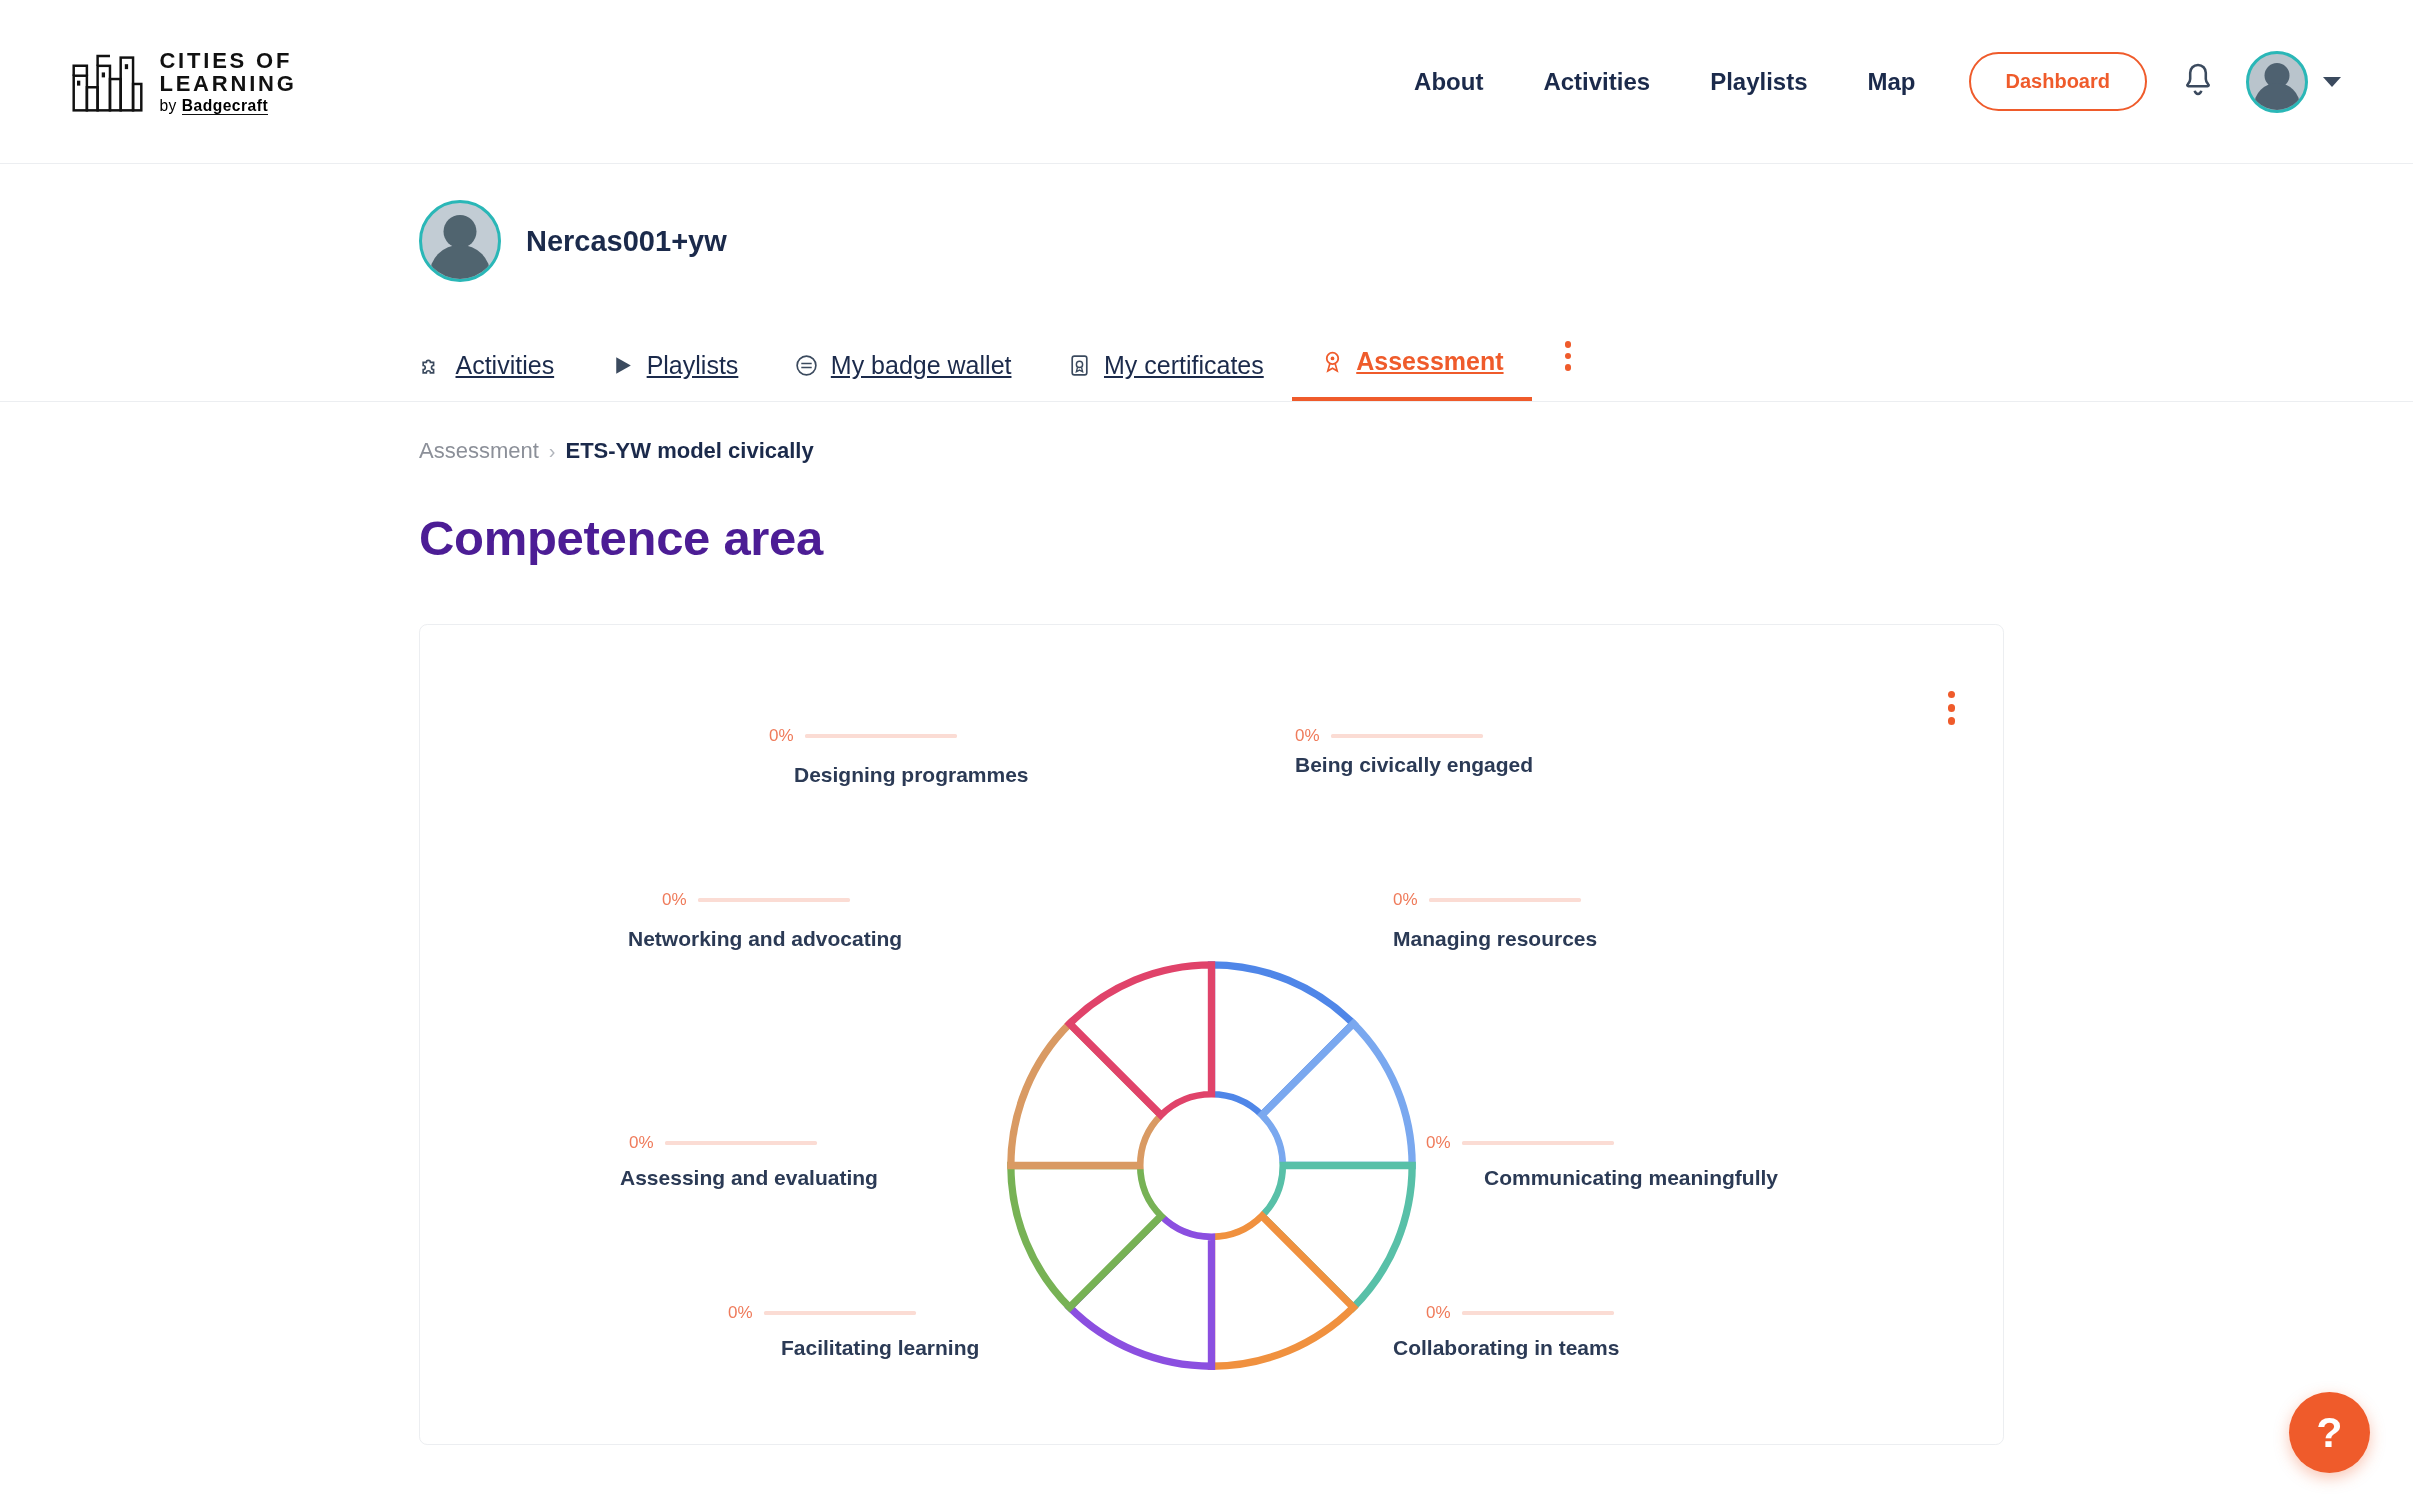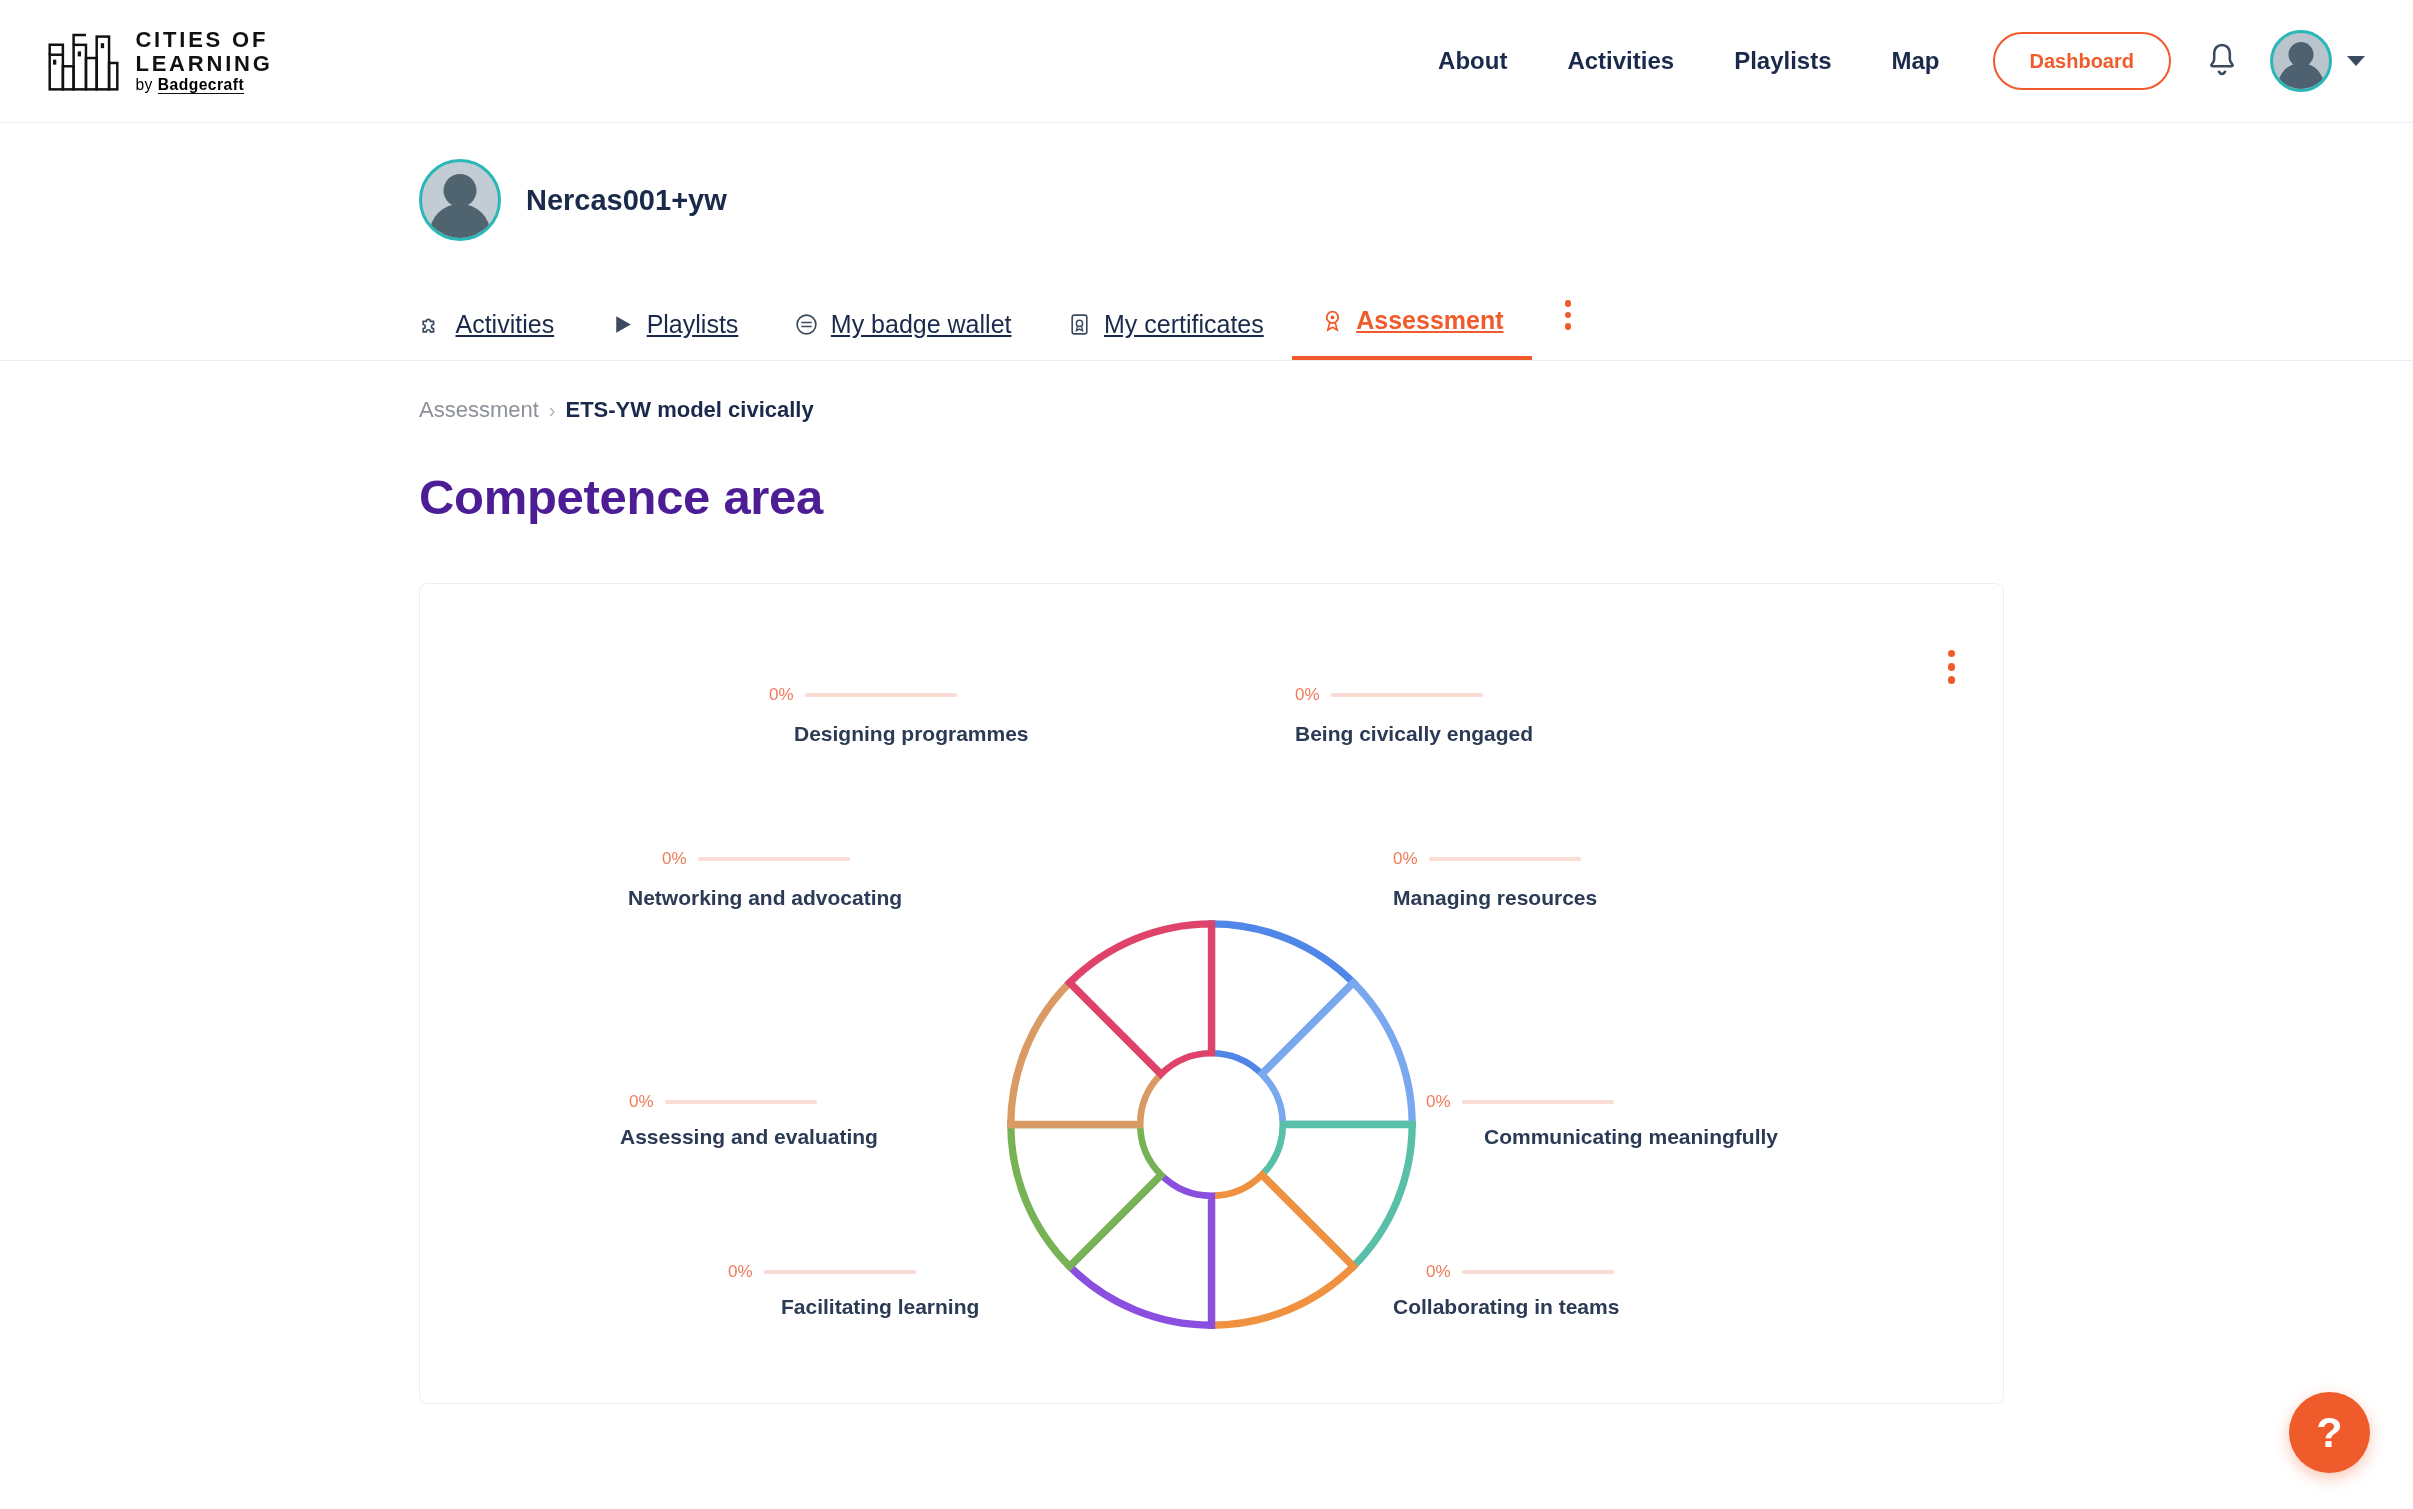--- a/index.html
+++ b/index.html
@@ -7,26 +7,26 @@
     width: 2413px;
     height: 1510px;
     background: #ffffff;
     font-family: "Liberation Sans", sans-serif;
     overflow: hidden;
   }
 
   
   .header {
     position: relative;
-    height: 123px;
+    height: 164px;
     background: #ffffff;
     border-bottom: 1.6px solid #eceef1;
     display: flex;
     align-items: center;
-    padding: 0 48px;
+    padding: 0 72px;
   }
   .logo-wrap {
     display: flex;
     align-items: center;
     gap: 16.4px;
     width: 296px;
   }
   .logo-mark { width: 71px; height: 61px; flex: none; }
   .logo-text { display: flex; flex-direction: column; line-height: 1.05; }
   .logo-l1, .logo-l2 {
@@ -372,21 +372,21 @@
     <div class="pct-row" style="left:349px; top:101px;">
       <span class="pct">0%</span>
       <span class="bar" style="width:152px;"></span>
     </div>
     <div class="lbl" style="left:374px; top:138px;">Designing programmes</div>
 
     <div class="pct-row" style="left:875px; top:101px;">
       <span class="pct">0%</span>
       <span class="bar" style="width:152px;"></span>
     </div>
-    <div class="lbl" style="left:875px; top:138px;">Being civically engaged</div>
+    <div class="lbl" style="left:875px; top:128px;">Being civically engaged</div>
 
     <div class="pct-row" style="left:242px; top:265px;">
       <span class="pct">0%</span>
       <span class="bar" style="width:152px;"></span>
     </div>
     <div class="lbl" style="left:208px; top:302px;">Networking and advocating</div>
 
     <div class="pct-row" style="left:973px; top:265px;">
       <span class="pct">0%</span>
       <span class="bar" style="width:152px;"></span>

